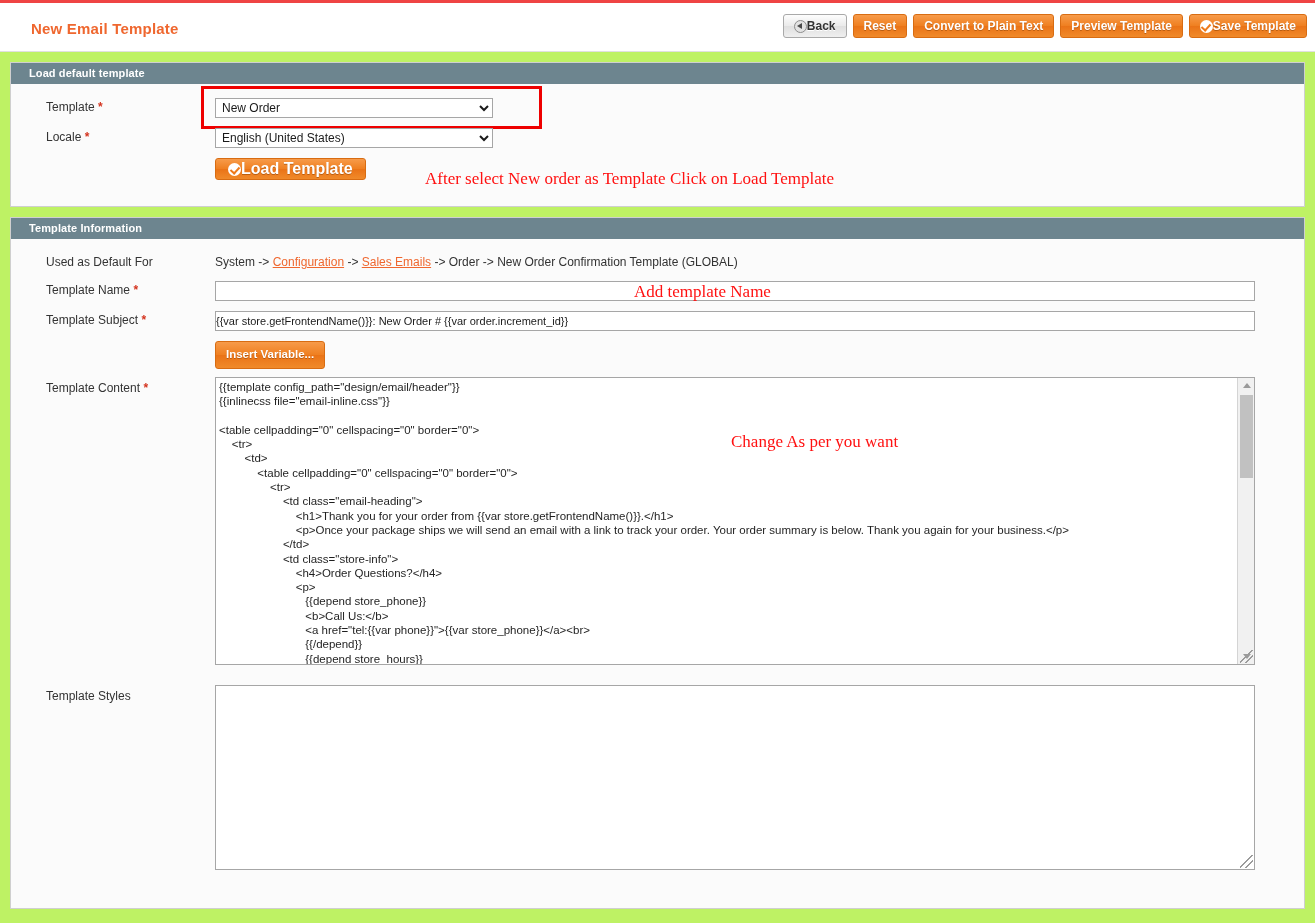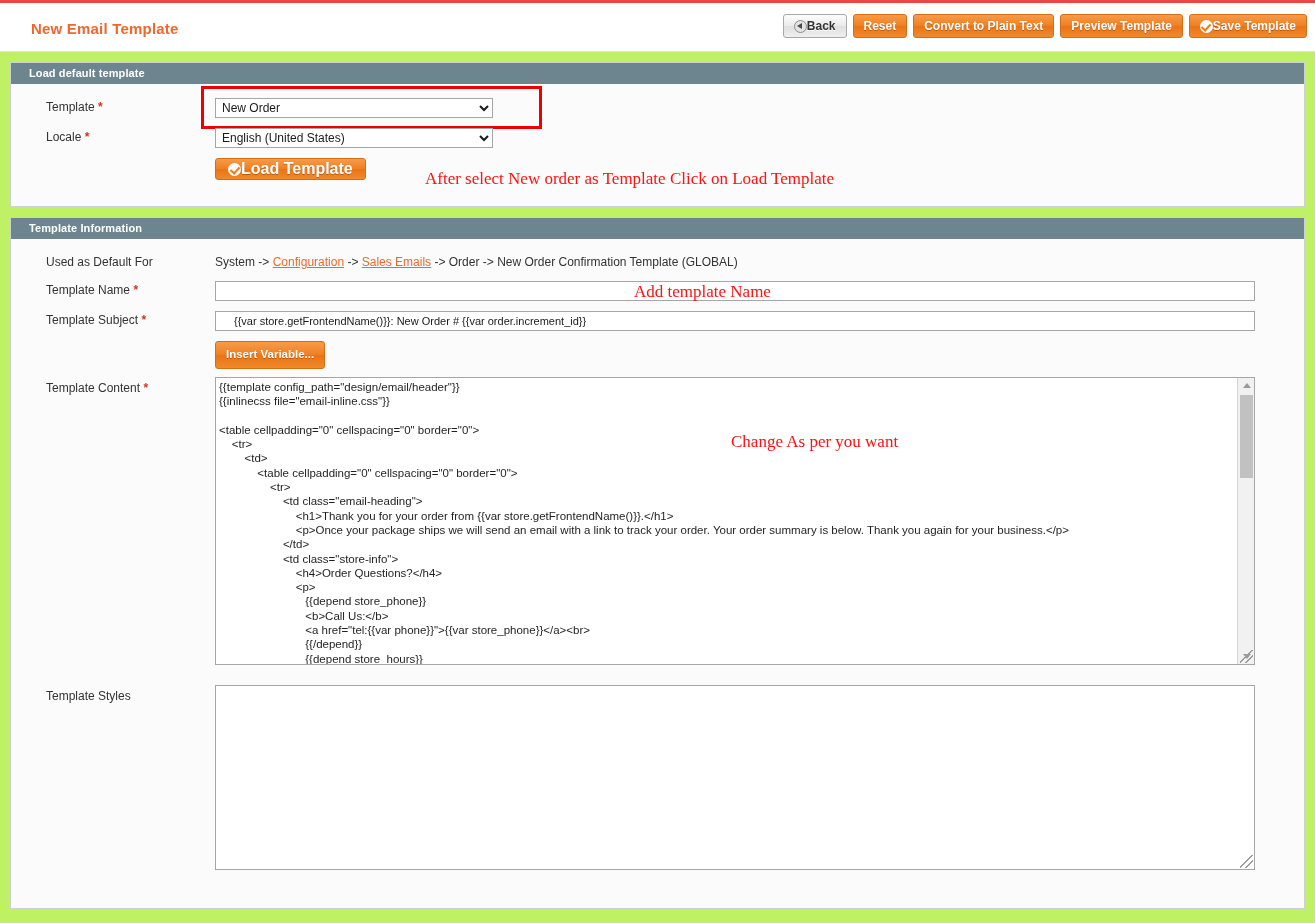--- a/index.html
+++ b/index.html
@@ -152,21 +152,21 @@
     border-radius: 0;
   }
   input.txt {
     width: 1040px;
     height: 20px;
     font-size: 11px;
     font-family: "Liberation Sans", sans-serif;
     border: 1px solid #a6a6a6;
     background: #ffffff;
     color: #1a1a1a;
-    padding: 1px 18px;
+    padding: 1px 0;
     border-radius: 0;
   }
 
   
   .redbox {
     position: absolute;
     left: -14px;
     top: -12px;
     width: 341px;
     height: 43px;

